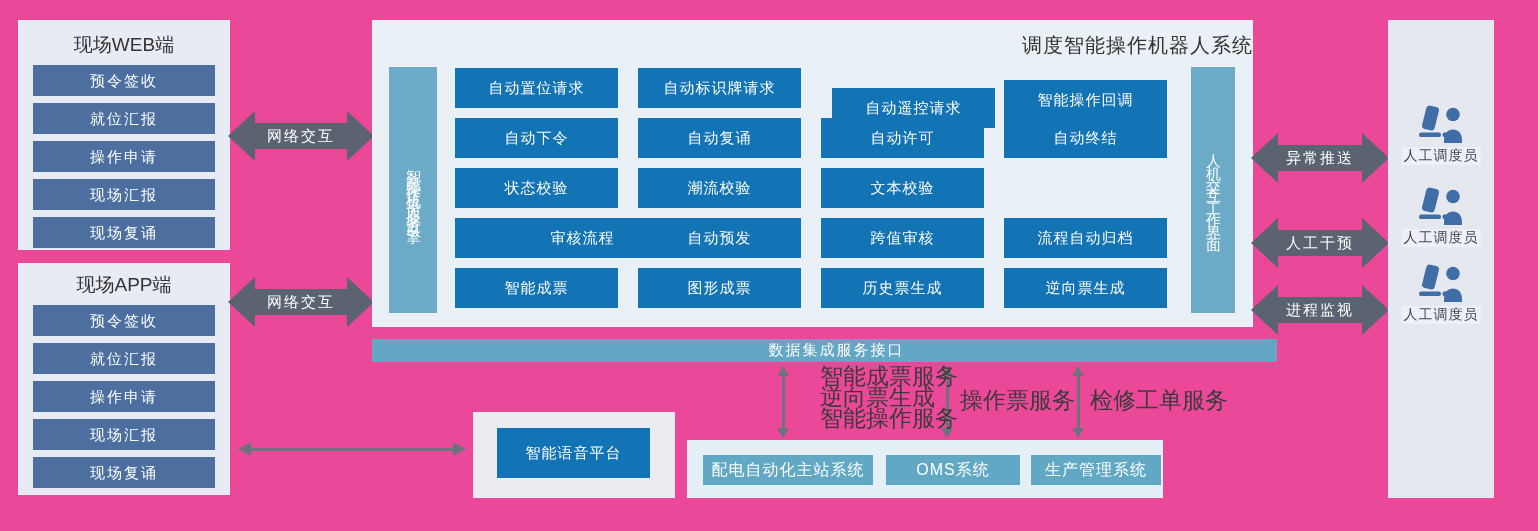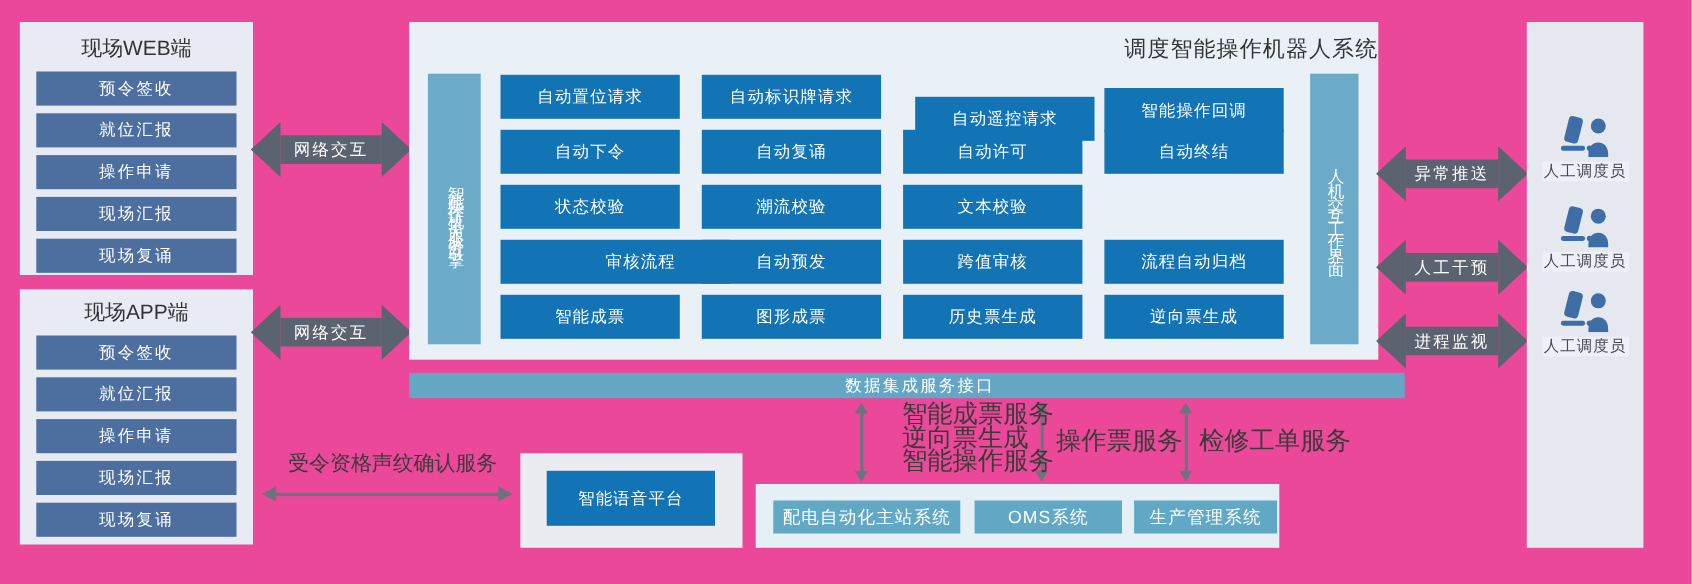--- a/index.html
+++ b/index.html
@@ -160,21 +160,20 @@
   </div>
   <div class="svc-label" style="left:960px;top:390px;">操作票服务</div>
   <div class="svc-label" style="left:1090px;top:390px;">检修工单服务</div>
 
   <div class="systems">
     <div class="sysbox" style="left:16px;width:170px;">配电自动化主站系统</div>
     <div class="sysbox" style="left:199px;width:134px;">OMS系统</div>
     <div class="sysbox" style="left:344px;width:130px;">生产管理系统</div>
   </div>
 
-  <div class="voice-label">受令资格声纹确认服务</div>
   <div class="harrow" style="left:238px;top:442px;width:228px;">
     <i class="hhl"></i>
     <i class="hline"></i>
     <i class="hhr"></i>
   </div>
   <div class="voice-wrap">
     <div class="voice-box">智能语音平台</div>
   </div>
 
   <div class="barrow" style="left:1251px;top:133px;width:138px;">

